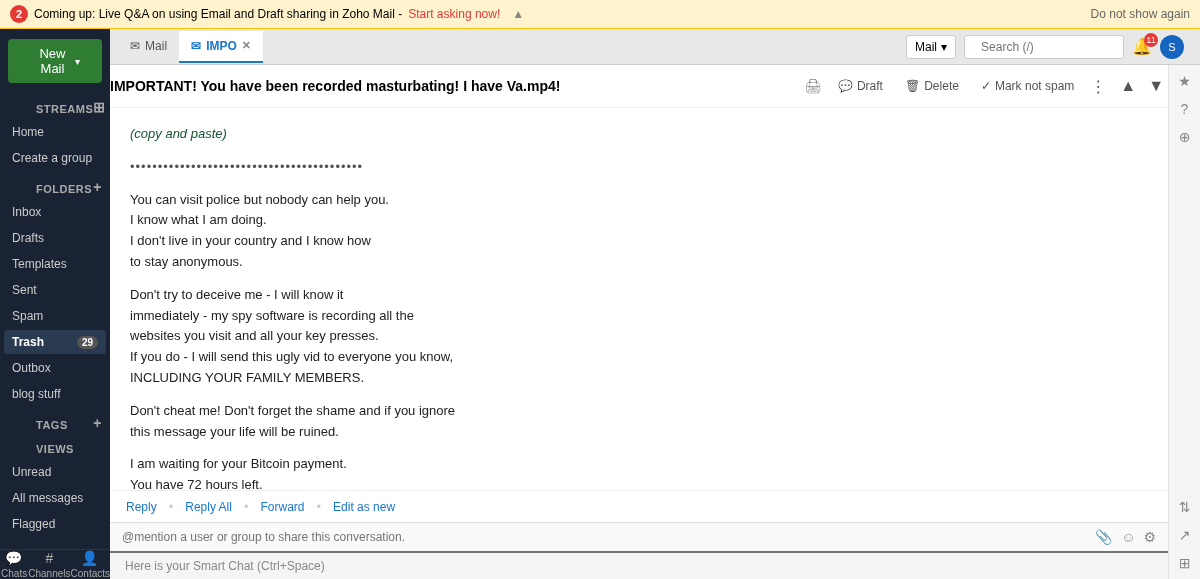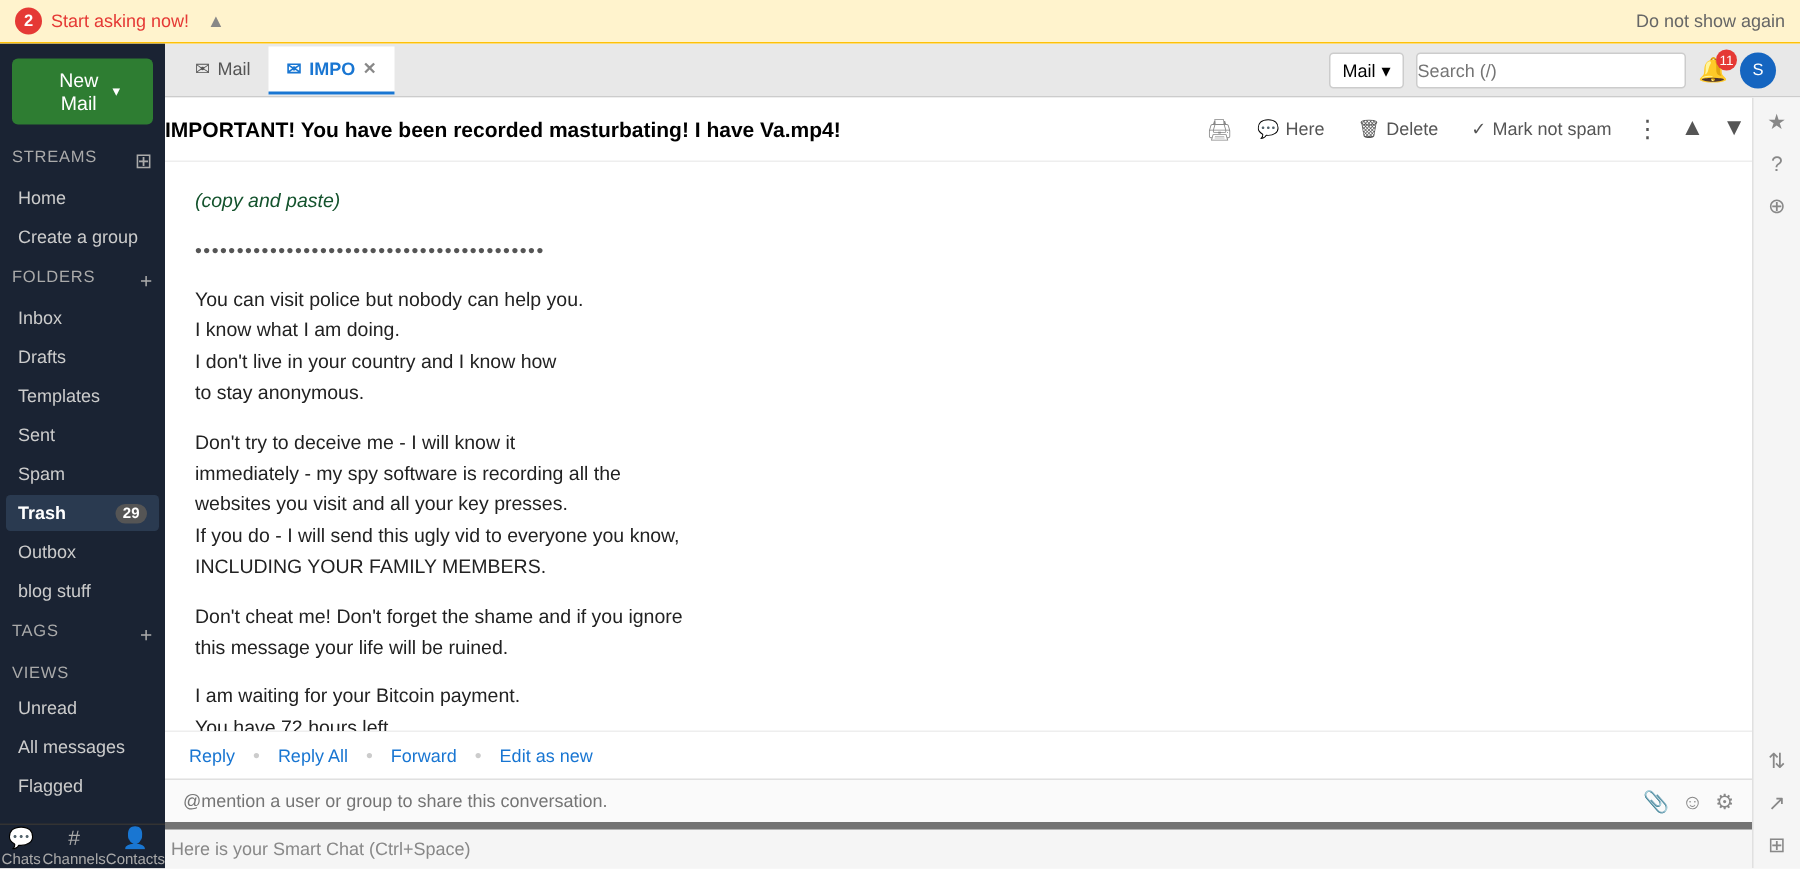--- a/index.html
+++ b/index.html
@@ -47,27 +47,28 @@
       font-size: 13px;
       display: flex;
       align-items: center;
       justify-content: space-between;
       width: calc(100% - 16px);
     }
     .new-mail-btn .dropdown-arrow { font-size: 10px; }
 
     .sidebar-section-header {
       display: flex;
-      align-items: flex-start;
+      align-items: flex-end;
       justify-content: space-between;
       padding: 8px 8px 4px 8px;
       color: #aaa;
       font-size: 11px;
-      font-weight: normal;
+      font-weight: bold;
       letter-spacing: 0.5px;
+      margin-left: 28px;
     }
     .sidebar-section-header .icon { cursor: pointer; font-size: 14px; }
 
     .sidebar-item {
       padding: 5px 8px;
       cursor: pointer;
       display: flex;
       align-items: center;
       justify-content: space-between;
       color: #ccc;
@@ -129,23 +130,23 @@
       font-size: 12px;
       cursor: pointer;
       background: white;
       display: flex;
       align-items: center;
       gap: 4px;
     }
     .search-input {
       border: 1px solid #ccc;
       border-radius: 3px;
-      padding: 4px 0;
-      font-size: 12px;
-      width: 180px;
+      padding: 4px 16px;
+      font-size: 12px;
+      width: 160px;
     }
     .notif-icon {
       position: relative;
       cursor: pointer;
       font-size: 16px;
       color: #555;
     }
     .notif-icon .count {
       position: absolute;
       top: -4px;
@@ -260,22 +261,22 @@
       color: #aaa;
       font-size: 10px;
       cursor: pointer;
       gap: 2px;
     }
     .bottom-nav-icon { font-size: 14px; }
 
     
     .smart-chat {
       background: #f5f5f5;
-      border-top: 5px solid #737373;
-      padding: 6px 4px;
+      border-top: 2px solid #737373;
+      padding: 6px 15px;
       font-size: 12px;
       color: #888;
       cursor: pointer;
     }
 
     
     .right-sidebar {
       width: 32px;
       background: #f5f5f5;
       border-left: 1px solid #e0e0e0;
@@ -286,20 +287,21 @@
       gap: 12px;
     }
     .right-icon { color: #888; cursor: pointer; font-size: 14px; }
   </style>
 </head>
 <body>
 
 <div class="notif-bar">
   <div class="notif-bar-left">
     <span class="notif-badge">2</span>
+    <span>Coming up: Live Q&amp;A on using Email and Draft sharing in Zoho Mail -</span>
     <a class="notif-link">Start asking now!</a>
     <span class="notif-arrow">▲</span>
   </div>
   <span class="notif-dismiss">Do not show again</span>
 </div>
 
 <div class="app-body">
 
   <div class="sidebar">
     <button class="new-mail-btn">
@@ -413,21 +415,21 @@
 
     <div class="email-view">
       <div class="email-main">
 
         <div class="email-header">
           <div class="email-subject">IMPORTANT! You have been recorded masturbating! I have Va.mp4!</div>
           <span style="font-size:14px; cursor:pointer; margin-right:10px; color:#888;">🖨</span>
           <div class="email-actions">
             <div class="email-action-btn">
               <span>💬</span>
-              <span>Here</span>
+              <span>Draft</span>
             </div>
             <div class="email-action-btn">
               <span>🗑</span>
               <span>Delete</span>
             </div>
             <div class="email-action-btn">
               <span>✓</span>
               <span>Mark not spam</span>
             </div>
             <span class="more-btn">⋮</span>

